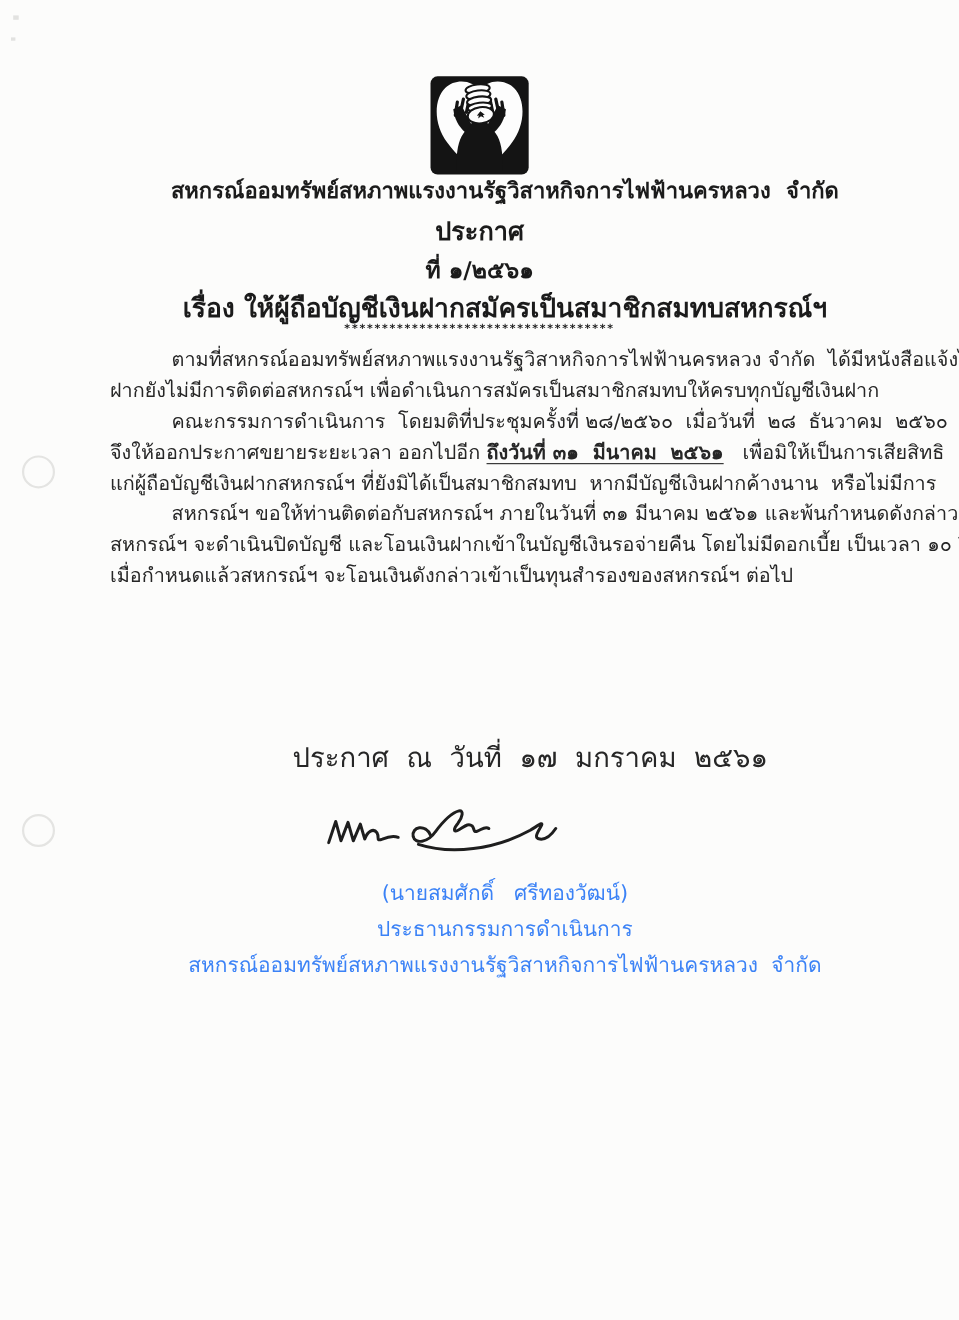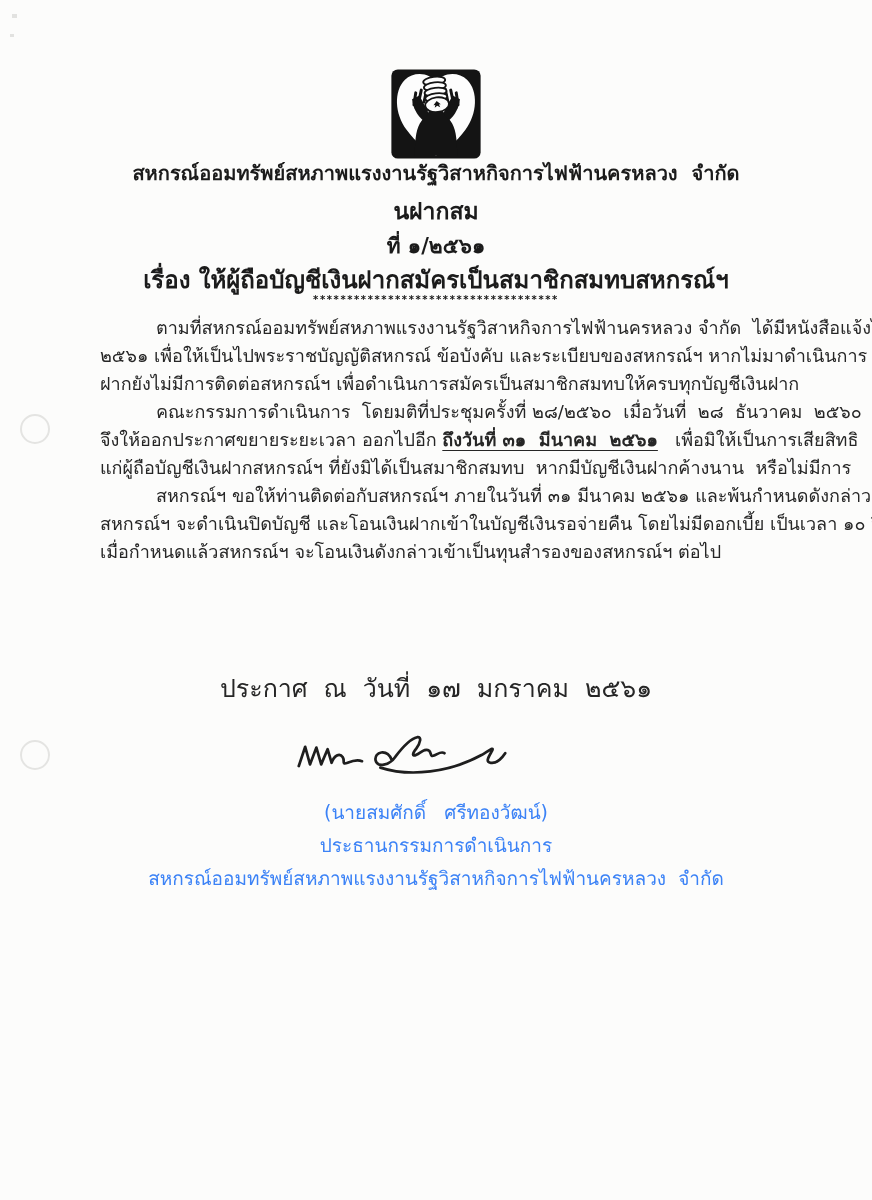--- a/index.html
+++ b/index.html
@@ -4,21 +4,21 @@
 <style>
   html,body{margin:0;padding:0;background:#ffffff;}
   .page{
     position:relative;
     width:872px;height:1200px;
     background:#fcfcfb;
     overflow:hidden;
     font-family:"DejaVu Sans","Liberation Sans",sans-serif;
     color:#242424;
   }
-  .keep-sp{white-space:pre-wrap;}
+  .keep-sp{white-space:pre-wrap;padding-left:46px;}
 
   
   .punch{
     position:absolute;width:26px;height:26px;border-radius:50%;
     border:2px solid #e4e4e2;left:20px;
   }
   .punch.p1{top:414px;}
   .punch.p2{top:740px;}
   .speck{position:absolute;background:#e2e2e0;}
 
@@ -98,29 +98,28 @@
         <ellipse cx="50" cy="26" rx="12" ry="4.5" fill="#fdfdfd" stroke="#141414" stroke-width="2"></ellipse>
         <ellipse cx="50" cy="32" rx="12" ry="4.5" fill="#fdfdfd" stroke="#141414" stroke-width="2"></ellipse>
         <ellipse cx="50" cy="40" rx="13" ry="8" fill="#fdfdfd" stroke="#141414" stroke-width="2"></ellipse>
         <path d="M50,36 l-4,4 l2,0 l-1,3 l3,-2 l3,2 l-1,-3 l2,0 Z" fill="#141414"></path>
       </g>
     </svg>
   </div>
 
   <div class="header">
     <div class="org-name keep-sp">สหกรณ์ออมทรัพย์สหภาพแรงงานรัฐวิสาหกิจการไฟฟ้านครหลวง  จำกัด</div>
-    <div class="doc-type">นฝากสม</div>
+    <div class="doc-type">ประกาศ</div>
     <div class="doc-number">ที่ ๑/๒๕๖๑</div>
     <div class="subject keep-sp">เรื่อง ให้ผู้ถือบัญชีเงินฝากสมัครเป็นสมาชิกสมทบสหกรณ์ฯ</div>
     <div class="separator">************************************</div>
   </div>
 
   <div class="body-text">
       <div class="bline indent"><span>ตามที่สหกรณ์ออมทรัพย์สหภาพแรงงานรัฐวิสาหกิจการไฟฟ้านครหลวง จำกัด  ได้มีหนังสือแจ้งไป</span></div>
-      <div class="bline"><span>๒๕๖๑ เพื่อให้เป็นไปพระราชบัญญัติสหกรณ์ ข้อบังคับ และระเบียบของสหกรณ์ฯ หากไม่มาดำเนินการ</span></div>
       <div class="bline"><span>ฝากยังไม่มีการติดต่อสหกรณ์ฯ เพื่อดำเนินการสมัครเป็นสมาชิกสมทบให้ครบทุกบัญชีเงินฝาก</span></div>
       <div class="bline indent"><span>คณะกรรมการดำเนินการ  โดยมติที่ประชุมครั้งที่ ๒๘/๒๕๖๐  เมื่อวันที่  ๒๘  ธันวาคม  ๒๕๖๐</span></div>
       <div class="bline"><span>จึงให้ออกประกาศขยายระยะเวลา ออกไปอีก </span><span class="bu">ถึงวันที่ ๓๑  มีนาคม  ๒๕๖๑</span><span>   เพื่อมิให้เป็นการเสียสิทธิ</span></div>
       <div class="bline"><span>แก่ผู้ถือบัญชีเงินฝากสหกรณ์ฯ ที่ยังมิได้เป็นสมาชิกสมทบ  หากมีบัญชีเงินฝากค้างนาน  หรือไม่มีการ</span></div>
       <div class="bline indent"><span>สหกรณ์ฯ ขอให้ท่านติดต่อกับสหกรณ์ฯ ภายในวันที่ ๓๑ มีนาคม ๒๕๖๑ และพ้นกำหนดดังกล่าว</span></div>
       <div class="bline"><span>สหกรณ์ฯ จะดำเนินปิดบัญชี และโอนเงินฝากเข้าในบัญชีเงินรอจ่ายคืน โดยไม่มีดอกเบี้ย เป็นเวลา ๑๐ ปี</span></div>
       <div class="bline"><span>เมื่อกำหนดแล้วสหกรณ์ฯ จะโอนเงินดังกล่าวเข้าเป็นทุนสำรองของสหกรณ์ฯ ต่อไป</span></div>
     </div>
 
   <div class="date-line keep-sp">ประกาศ  ณ  วันที่  ๑๗  มกราคม  ๒๕๖๑</div>

